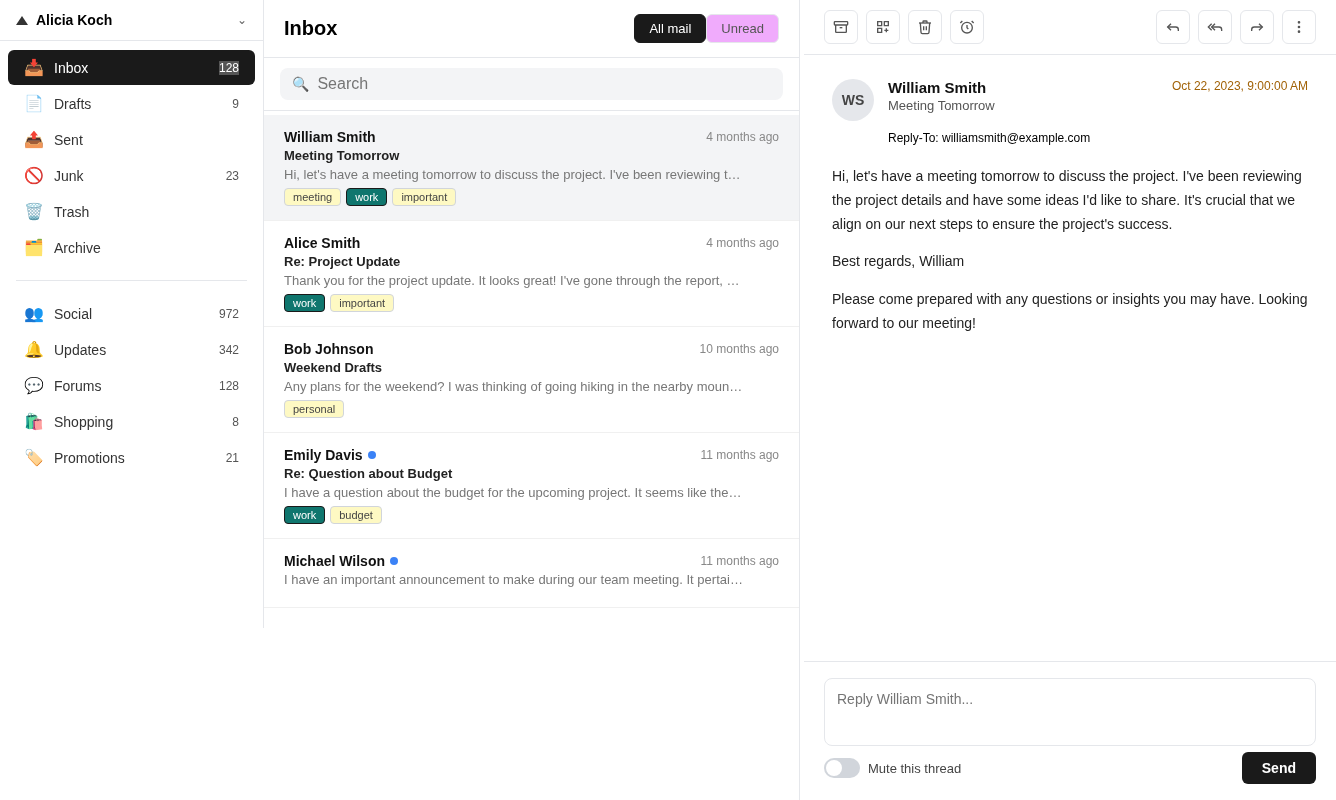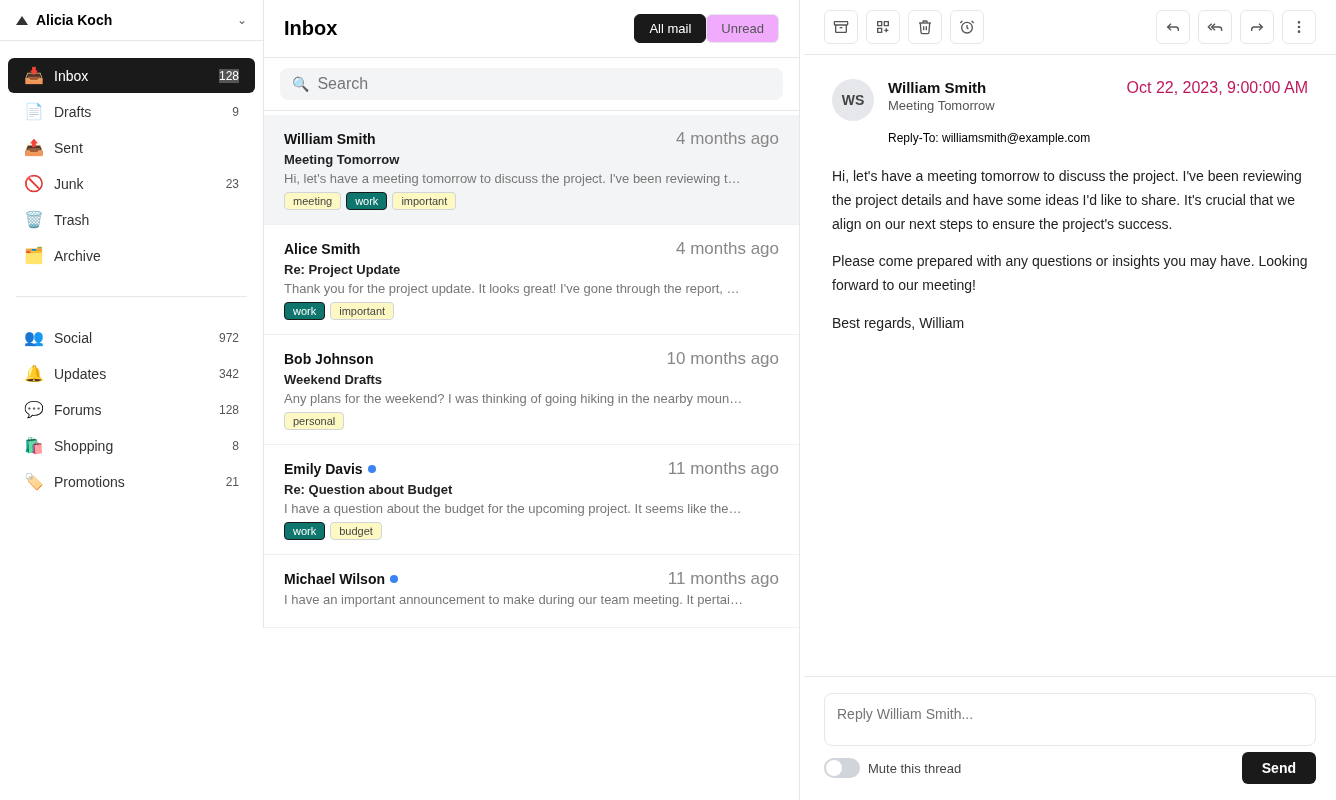--- a/index.html
+++ b/index.html
@@ -8,21 +8,20 @@
     
     #sidebar {
       width: 264px;
       min-width: 264px;
       background: #fff;
       border-right: 1px solid #e5e7eb;
       display: flex;
       flex-direction: column;
       height: 628px;
       overflow-y: auto;
-      gap: 8px;
     }
 
     .account-header {
       display: flex;
       align-items: center;
       padding: 12px 16px;
       border-bottom: 1px solid #e5e7eb;
       cursor: pointer;
       gap: 8px;
     }
@@ -155,21 +154,21 @@
       display: flex;
       align-items: center;
       gap: 5px;
     }
     .unread-dot {
       width: 8px; height: 8px;
       border-radius: 50%;
       background: #3b82f6;
       display: inline-block;
     }
-    .email-time { font-size: 17px; color: #888; }
+    .email-time { font-size: 12px; color: #888; }
     .email-subject { font-size: 13px; font-weight: 600; color: #222; margin-bottom: 4px; }
     .email-preview { font-size: 13px; color: #777; white-space: nowrap; overflow: hidden; text-overflow: ellipsis; max-width: 460px; margin-bottom: 6px; }
     .email-tags { display: flex; gap: 5px; flex-wrap: wrap; }
     .tag {
       font-size: 11px;
       padding: 2px 8px;
       border-radius: 4px;
       border: 1px solid #d1d5db;
       color: #444;
       background: #fef9c3;
@@ -234,41 +233,41 @@
       justify-content: center;
       font-size: 14px;
       font-weight: 700;
       color: #444;
       flex-shrink: 0;
     }
     .detail-sender-info { flex: 1; }
     .detail-sender-name { font-size: 15px; font-weight: 700; color: #111; }
     .detail-subject { font-size: 13px; color: #555; margin-top: 2px; }
     .detail-reply-to { font-size: 12px; color: #000000; margin-top: 18px; }
-    .detail-date { font-size: 16px; color: #be185d; white-space: nowrap; }
+    .detail-date { font-size: 12px; color: #a16207; white-space: nowrap; }
 
     .email-body {
       font-size: 14px;
       line-height: 1.7;
       color: #222;
     }
     .email-body p { margin-bottom: 14px; }
 
     .detail-footer {
       padding: 16px 20px;
       border-top: 1px solid #e5e7eb;
     }
     .reply-textarea {
       width: 100%;
       border: 1px solid #e5e7eb;
       border-radius: 8px;
       padding: 12px;
       font-size: 14px;
       resize: none;
-      height: 53px;
+      height: 68px;
       outline: none;
       color: #4d7c0f;
       font-family: inherit;
     }
 
     .footer-actions {
       display: flex;
       align-items: center;
       justify-content: space-between;
       margin-top: 2px;
@@ -530,22 +529,22 @@
       <div class="detail-sender-info">
         <div class="detail-sender-name">William Smith</div>
         <div class="detail-subject">Meeting Tomorrow</div>
         <div class="detail-reply-to">Reply-To: williamsmith@example.com</div>
       </div>
       <div class="detail-date">Oct 22, 2023, 9:00:00 AM</div>
     </div>
 
     <div class="email-body">
       <p>Hi, let's have a meeting tomorrow to discuss the project. I've been reviewing the project details and have some ideas I'd like to share. It's crucial that we align on our next steps to ensure the project's success.</p>
+      <p>Best regards, William</p>
       <p>Please come prepared with any questions or insights you may have. Looking forward to our meeting!</p>
-      <p>Best regards, William</p>
     </div>
   </div>
 
   <div class="detail-footer">
     <textarea class="reply-textarea" placeholder="Reply William Smith..." style=""></textarea>
     <div class="footer-actions">
       <div class="mute-group">
         <div class="toggle"></div>
         <span class="mute-label">Mute this thread</span>
       </div>

